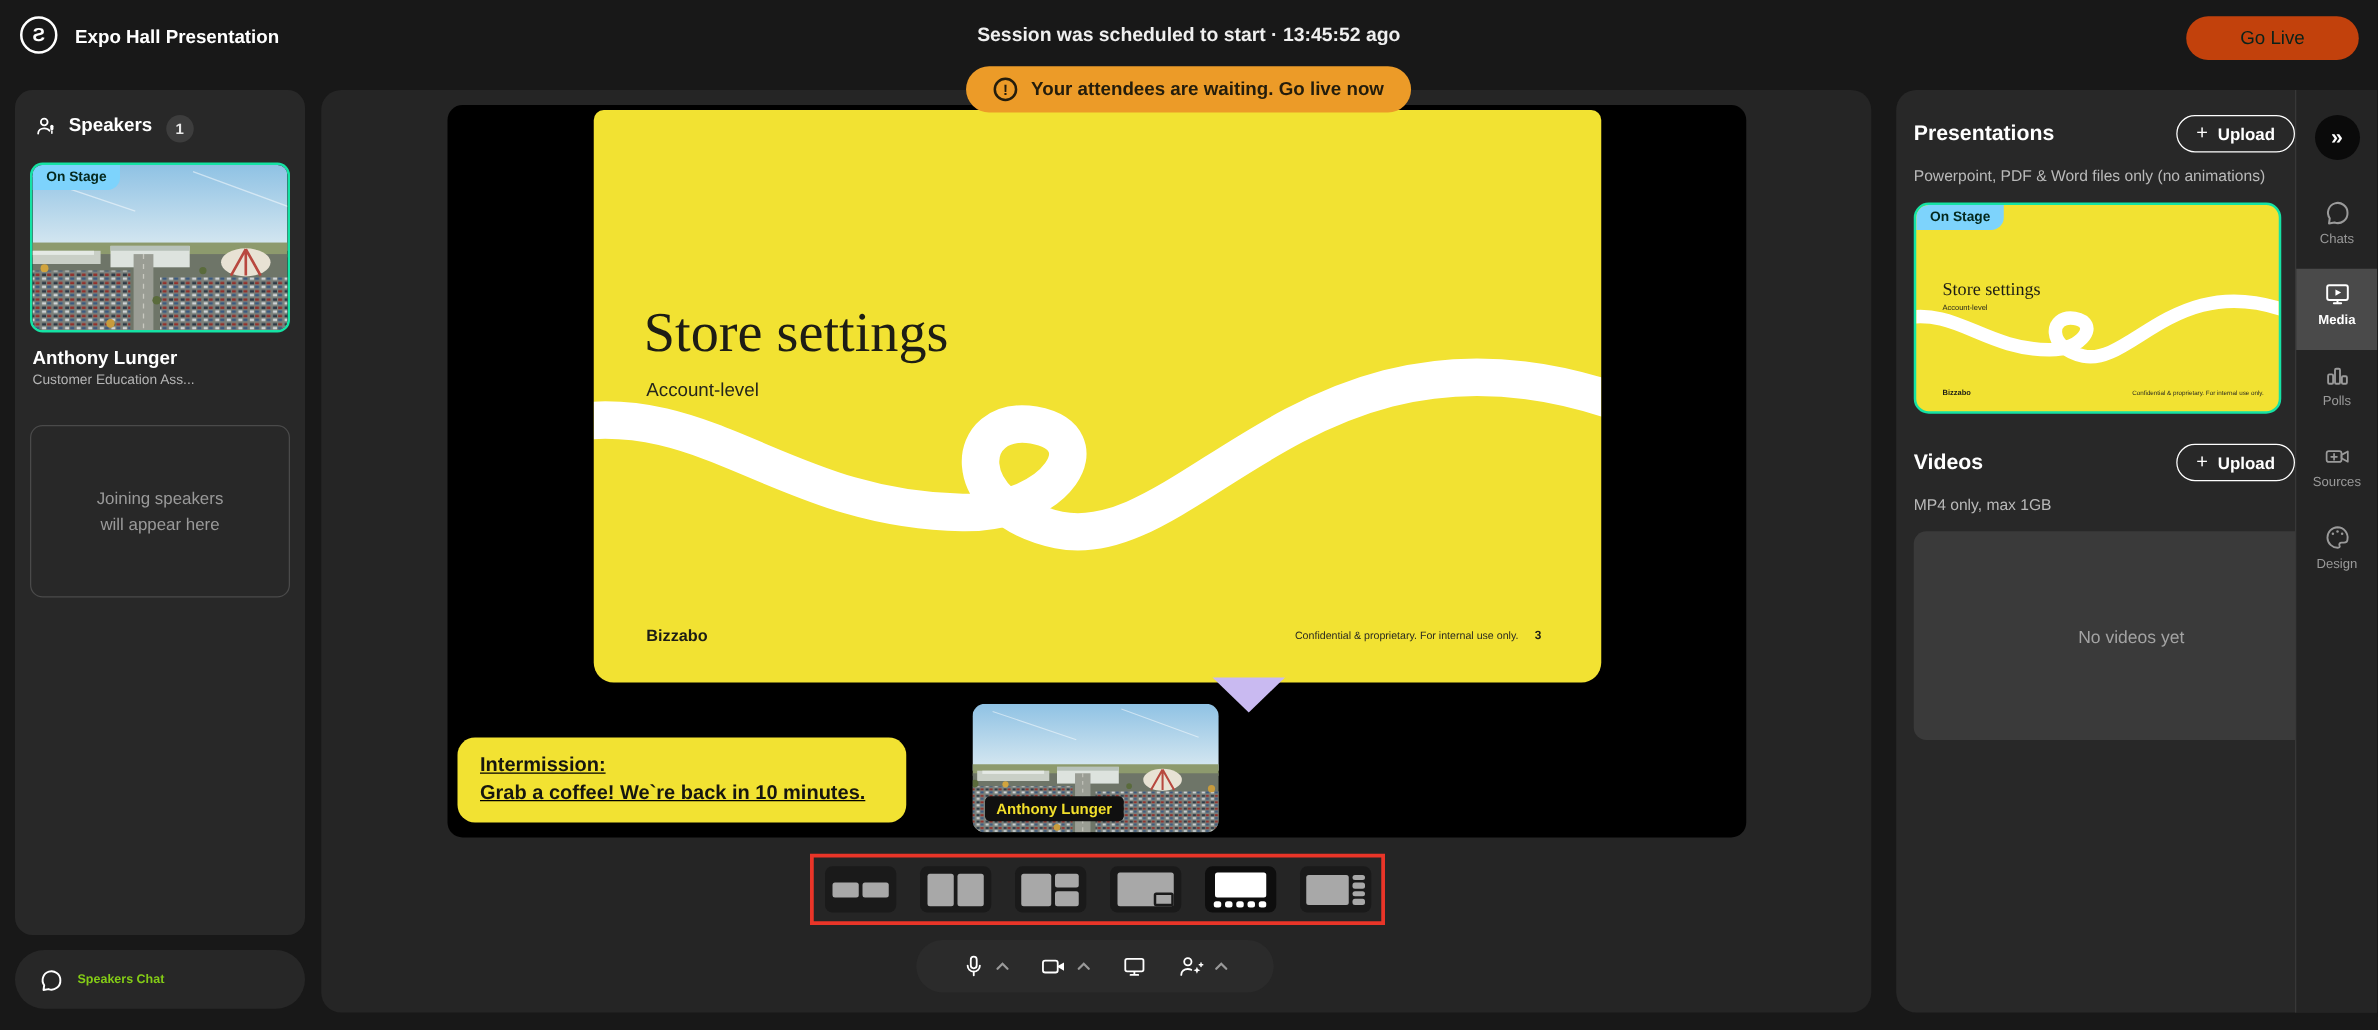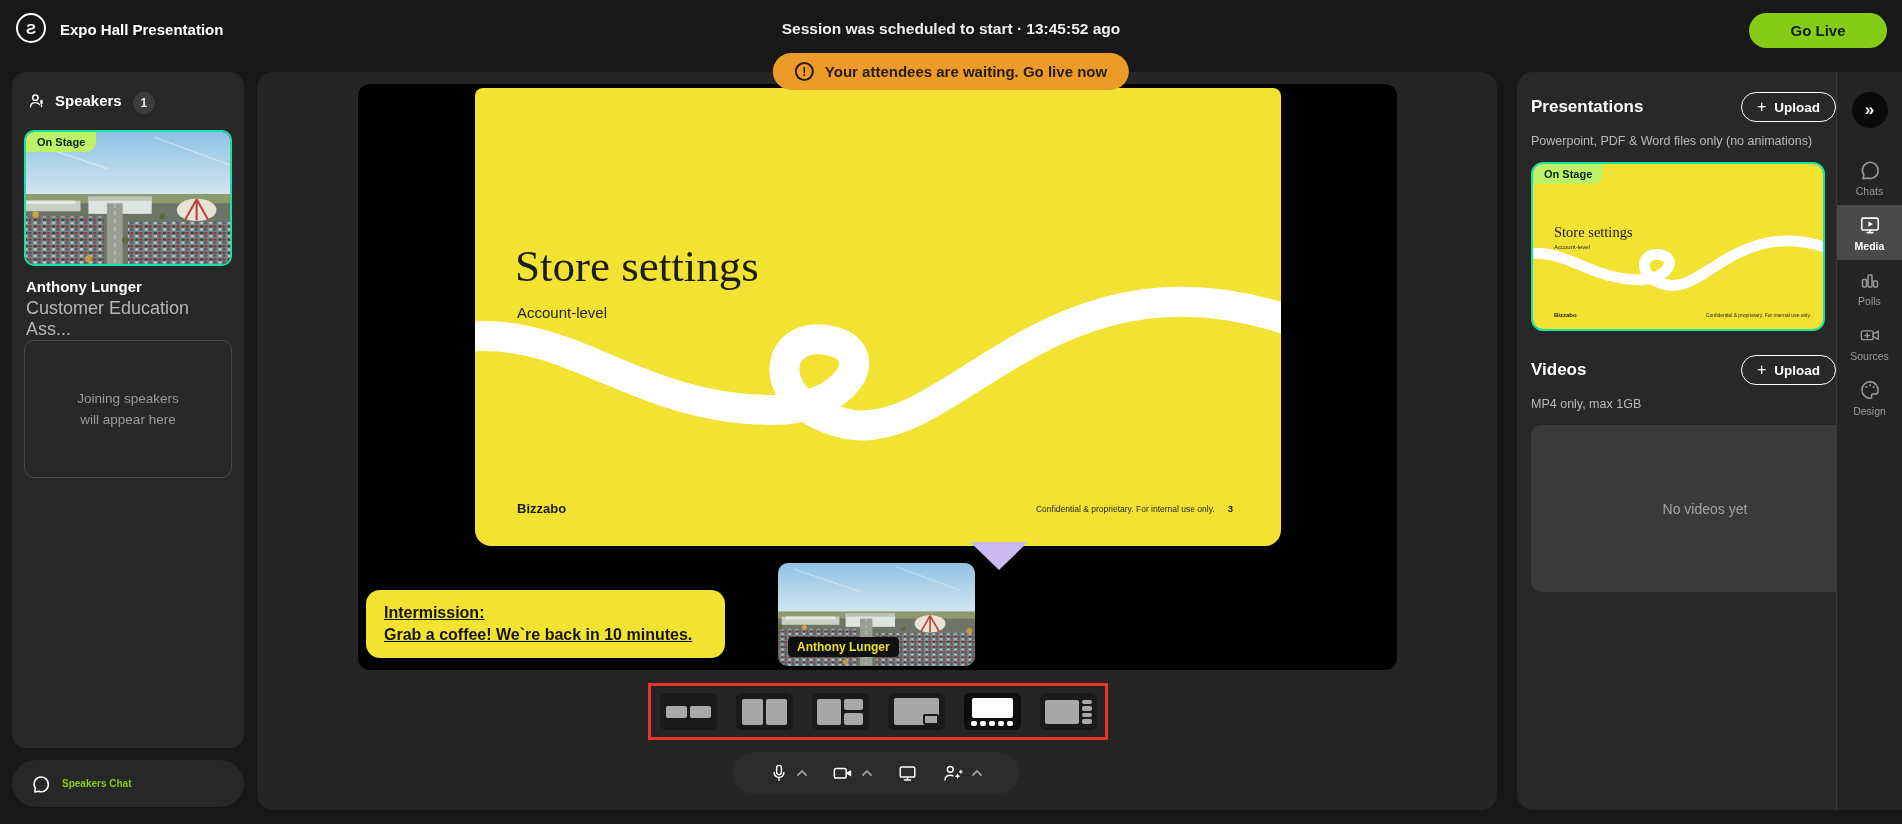--- a/index.html
+++ b/index.html
@@ -5,37 +5,37 @@
   * { margin:0; padding:0; box-sizing:border-box; }
   html,body { background:#101010; }
   body { font-family:"Liberation Sans", sans-serif; }
   #app { position:relative; width:1902px; height:824px; background:#181818; overflow:hidden; }
 
   
   .logo-circle { position:absolute; left:16px; top:13px; width:30px; height:30px; border:2px solid #fff; border-radius:50%; display:flex; align-items:center; justify-content:center; color:#fff; font-weight:bold; font-size:15px; }
   .logo-circle span { display:inline-block; transform:scaleX(-1); }
   .app-title { position:absolute; left:60px; top:21px; color:#fff; font-size:15px; font-weight:600; }
   .session-status { position:absolute; left:50%; top:20px; transform:translateX(-50%); color:#efefef; font-size:15.5px; font-weight:700; white-space:nowrap; }
-  .go-live { position:absolute; right:15px; top:13px; height:35px; min-width:138px; background:#84cc16; border:none; border-radius:18px; color:#08221a; font-weight:700; font-size:15px; font-family:inherit; cursor:pointer; }
+  .go-live { position:absolute; right:15px; top:13px; height:35px; min-width:138px; background:#c2410c; border:none; border-radius:18px; color:#08221a; font-weight:400; font-size:15px; font-family:inherit; cursor:pointer; }
 
   
   .alert { position:absolute; left:50%; top:53px; transform:translateX(-50%); height:37px; background:#EC9B28; border-radius:19px; display:flex; align-items:center; gap:11px; padding:0 22px; z-index:30; cursor:pointer; }
   .alert-ic { width:19px; height:19px; border:2px solid #241d0c; border-radius:50%; display:flex; align-items:center; justify-content:center; color:#241d0c; font-weight:700; font-size:12px; flex:none; }
   .alert-text { color:#241d0c; font-weight:700; font-size:15px; white-space:nowrap; }
 
   
   .speakers-panel { position:absolute; left:12px; top:72px; width:232px; height:676px; background:#282828; border-radius:14px; }
   .sp-head { display:flex; gap:9px; padding:20px 16px 16px 16px; }
   .sp-head .ttl { color:#fff; font-weight:700; font-size:15px; }
   .count-badge { width:22px; height:22px; background:#3d3d3d; border-radius:50%; color:#e8e8e8; font-size:12px; font-weight:700; display:flex; align-items:center; justify-content:center; margin-left:2px; }
   .speaker-card { position:relative; margin:0 12px; width:208px; height:136px; border:2px solid #15E2A4; border-radius:10px; overflow:hidden; cursor:pointer; background:#000; }
   .aerial-img { position:absolute; inset:0; width:100%; height:100%; }
-  .onstage-badge { position:absolute; top:0; left:0; background:#bef264; color:#04281c; font-weight:700; font-size:11px; padding:4px 11px; border-radius:8px 0 10px 0; z-index:2; }
+  .onstage-badge { position:absolute; top:0; left:0; background:#7dd3fc; color:#04281c; font-weight:700; font-size:11px; padding:4px 11px; border-radius:8px 0 10px 0; z-index:2; }
   .sp-name { color:#fff; font-weight:700; font-size:15px; margin:12px 14px 3px 14px; }
-  .sp-role { color:#b5b5b5; font-size:18px; margin:0 14px; }
+  .sp-role { color:#b5b5b5; font-size:11px; margin:0 14px; }
   .joining-box { position:absolute; left:12px; top:268px; width:208px; height:138px; border:1px solid #4a4a4a; border-radius:10px; display:flex; flex-direction:column; align-items:center; justify-content:center; gap:6px; }
   .joining-box div { color:#9a9a9a; font-size:13.5px; }
   .speakers-chat { position:absolute; left:12px; top:760px; width:232px; height:47px; background:#272727; border-radius:24px; display:flex; align-items:center; gap:11px; padding-left:19px; cursor:pointer; }
   .speakers-chat .lbl { color:#84cc16; font-weight:700; font-size:10px; }
 
   
   .center-panel { position:absolute; left:257px; top:72px; width:1240px; height:738px; background:#252525; border-radius:16px; }
   .stage { position:absolute; left:101px; top:12px; width:1039px; height:586px; background:#000; border-radius:12px; }
   .slide { position:absolute; left:117px; top:4px; width:806px; height:458px; background:#F2E232; border-radius:8px 8px 16px 16px; overflow:hidden; }
   .slide-title { position:absolute; left:40px; top:152px; font-family:"Liberation Serif", serif; font-weight:500; font-size:45px; color:#1d1d15; }
@@ -81,21 +81,21 @@
   .mini-title { position:absolute; left:21px; top:60px; font-family:"Liberation Serif", serif; font-size:14.5px; color:#1d1d15; }
   .mini-sub { position:absolute; left:21px; top:80px; font-size:6px; color:#26261c; }
   .mini-brand { position:absolute; left:21px; bottom:11px; font-weight:700; font-size:6px; color:#1d1d15; }
   .mini-foot { position:absolute; right:12px; bottom:11px; font-size:5px; color:#2a2a20; }
   .videos-empty { margin-top:14px; width:348px; height:167px; background:#3a3a3a; border-radius:10px; display:flex; align-items:center; justify-content:center; color:#a3a3a3; font-size:14px; }
 
   
   .rail { position:absolute; right:0; top:0; width:66px; height:738px; background:#242424; border-left:1px solid #383838; border-radius:0; display:flex; flex-direction:column; align-items:center; }
   .collapse-btn { margin-top:20px; width:36px; height:36px; background:#0a0a0a; border:none; border-radius:50%; color:#fff; font-size:17px; font-weight:700; cursor:pointer; display:flex; align-items:center; justify-content:center; }
   .rail-items { margin-top:22px; width:100%; display:flex; flex-direction:column; }
-  .rail-item { width:100%; padding:9px 0 8px 0; display:flex; flex-direction:column; align-items:center; gap:4px; cursor:pointer; }
+  .rail-item { width:100%; padding:9px 0 18px 0; display:flex; flex-direction:column; align-items:center; gap:4px; cursor:pointer; }
   .rail-item .rlbl { font-size:10.5px; color:#9a9a9a; }
   .rail-item.active { background:#4a4a4a; }
   .rail-item.active .rlbl { color:#fff; font-weight:700; }
   .rail-item svg { display:block; }
 </style>
 </head>
 <body>
 
 <div id="app">
 

